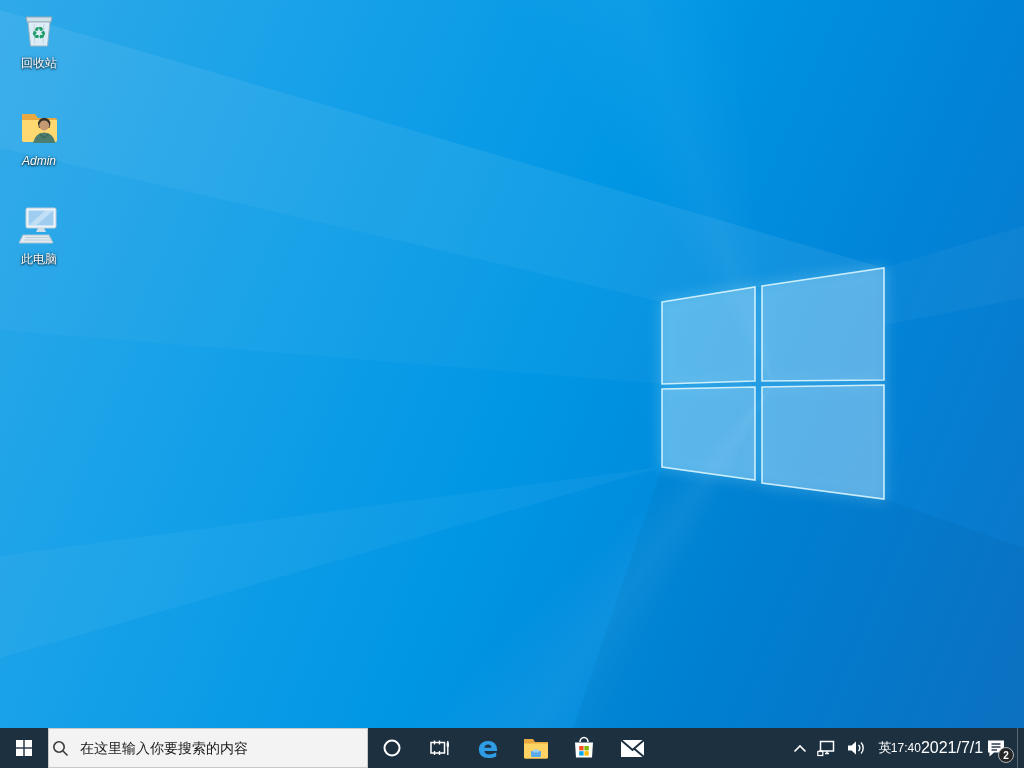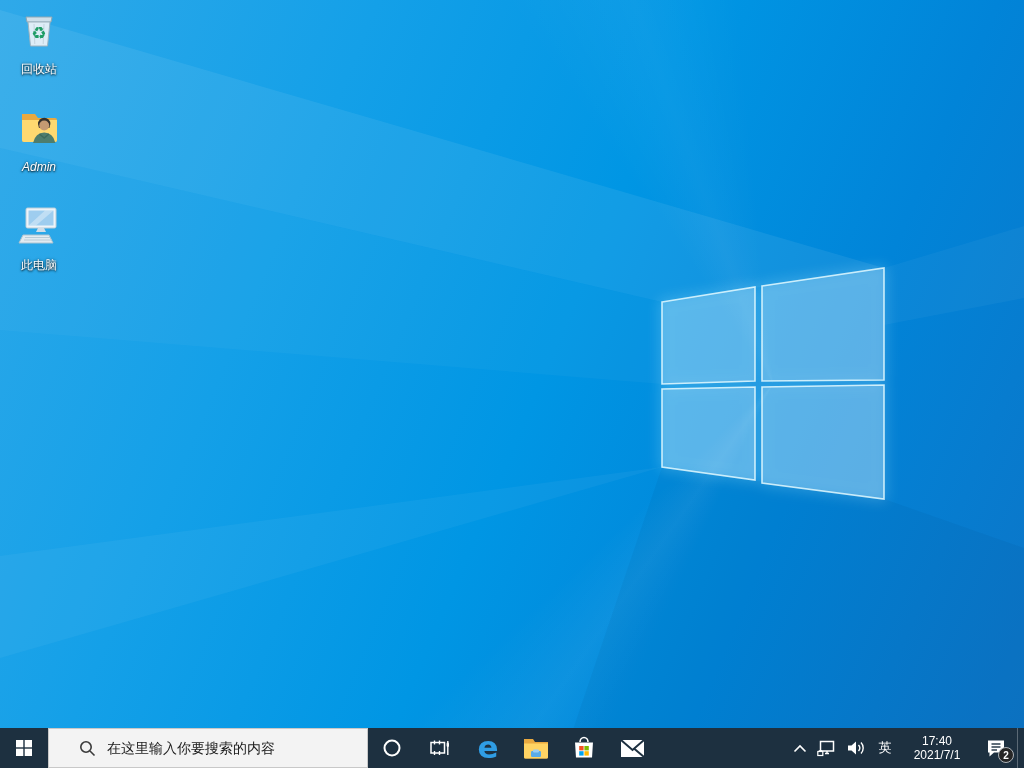--- a/index.html
+++ b/index.html
@@ -15,45 +15,45 @@
         rgba(255,255,255,0) 360deg),
       linear-gradient(113deg,#2fa9e9 0%,#14a0e8 28%,#0096e4 52%,#0184d8 74%,#0d74c6 100%);
   }
   .wall-svg{position:absolute;left:0;top:0;}
   .logo-glow{filter:drop-shadow(0 0 7px rgba(185,238,255,0.75));}
 
   
   .desk-icon{position:absolute;width:66px;display:flex;flex-direction:column;
     align-items:center;cursor:default;}
   .desk-icon .ic{width:44px;height:42px;display:flex;align-items:center;justify-content:center;}
-  .desk-icon .lbl{margin-top:12px;font-size:12px;color:#fff;text-align:center;line-height:14px;
+  .desk-icon .lbl{margin-top:6px;font-size:12px;color:#fff;text-align:center;line-height:14px;
     text-shadow:0 1px 2px rgba(0,0,0,.85),0 0 3px rgba(0,0,0,.55);}
   .recycle-glyph{font-family:"DejaVu Sans",sans-serif;font-size:17px;fill:#1f9d66;font-weight:bold;}
 
   
   .taskbar{position:absolute;left:0;bottom:0;width:1024px;height:40px;
     background:#1d3040;display:flex;align-items:stretch;z-index:5;}
   .tb-btn{height:40px;border:none;background:transparent;padding:0;margin:0;
     display:flex;align-items:center;justify-content:center;cursor:pointer;}
   .start{width:48px;}
   .searchbox{width:320px;height:40px;background:#f3f3f3;border:1px solid #c8c8c8;
-    display:flex;align-items:center;padding-left:30px;cursor:text;}
+    display:flex;align-items:center;padding-left:3px;cursor:text;}
   .searchbox input{border:none;background:transparent;outline:none;flex:1;
     font-size:14px;color:#1a1a1a;margin-left:9px;height:100%;
     font-family:"Liberation Sans","DejaVu Sans",sans-serif;}
   .searchbox input::placeholder{color:#1a1a1a;opacity:1;}
   .app{width:48px;}
   .edge-e{font-family:"DejaVu Sans",sans-serif;font-weight:bold;font-size:31px;
     color:#2f9de5;line-height:30px;transform:translateY(-1px);}
   .tb-spacer{flex:1;}
   .tray-btn{padding:0 5px;min-width:24px;}
   .ime{color:#fff;font-size:13px;width:28px;}
-  .clockbtn{flex-direction:column;justify-content:center;color:#fff;width:76px;padding:0 4px;}
+  .clockbtn{flex-direction:row;justify-content:center;color:#fff;width:76px;padding:0 4px;}
   .clockbtn .t{font-size:12px;line-height:14px;text-align:center;}
-  .clockbtn .d{font-size:12px;line-height:14px;text-align:center;}
+  .clockbtn .d{font-size:16px;line-height:14px;text-align:center;}
   .ac{position:relative;width:42px;}
   .badge{position:absolute;right:3px;bottom:5px;width:16px;height:16px;border-radius:50%;
     background:#262626;border:1.5px solid #aeb3b8;color:#fff;font-size:10px;font-weight:bold;
     display:flex;align-items:center;justify-content:center;}
   .show-desktop{width:7px;height:40px;border-left:1px solid rgba(255,255,255,.28);}
 </style>
 </head>
 <body>
 
 <div class="desktop">

